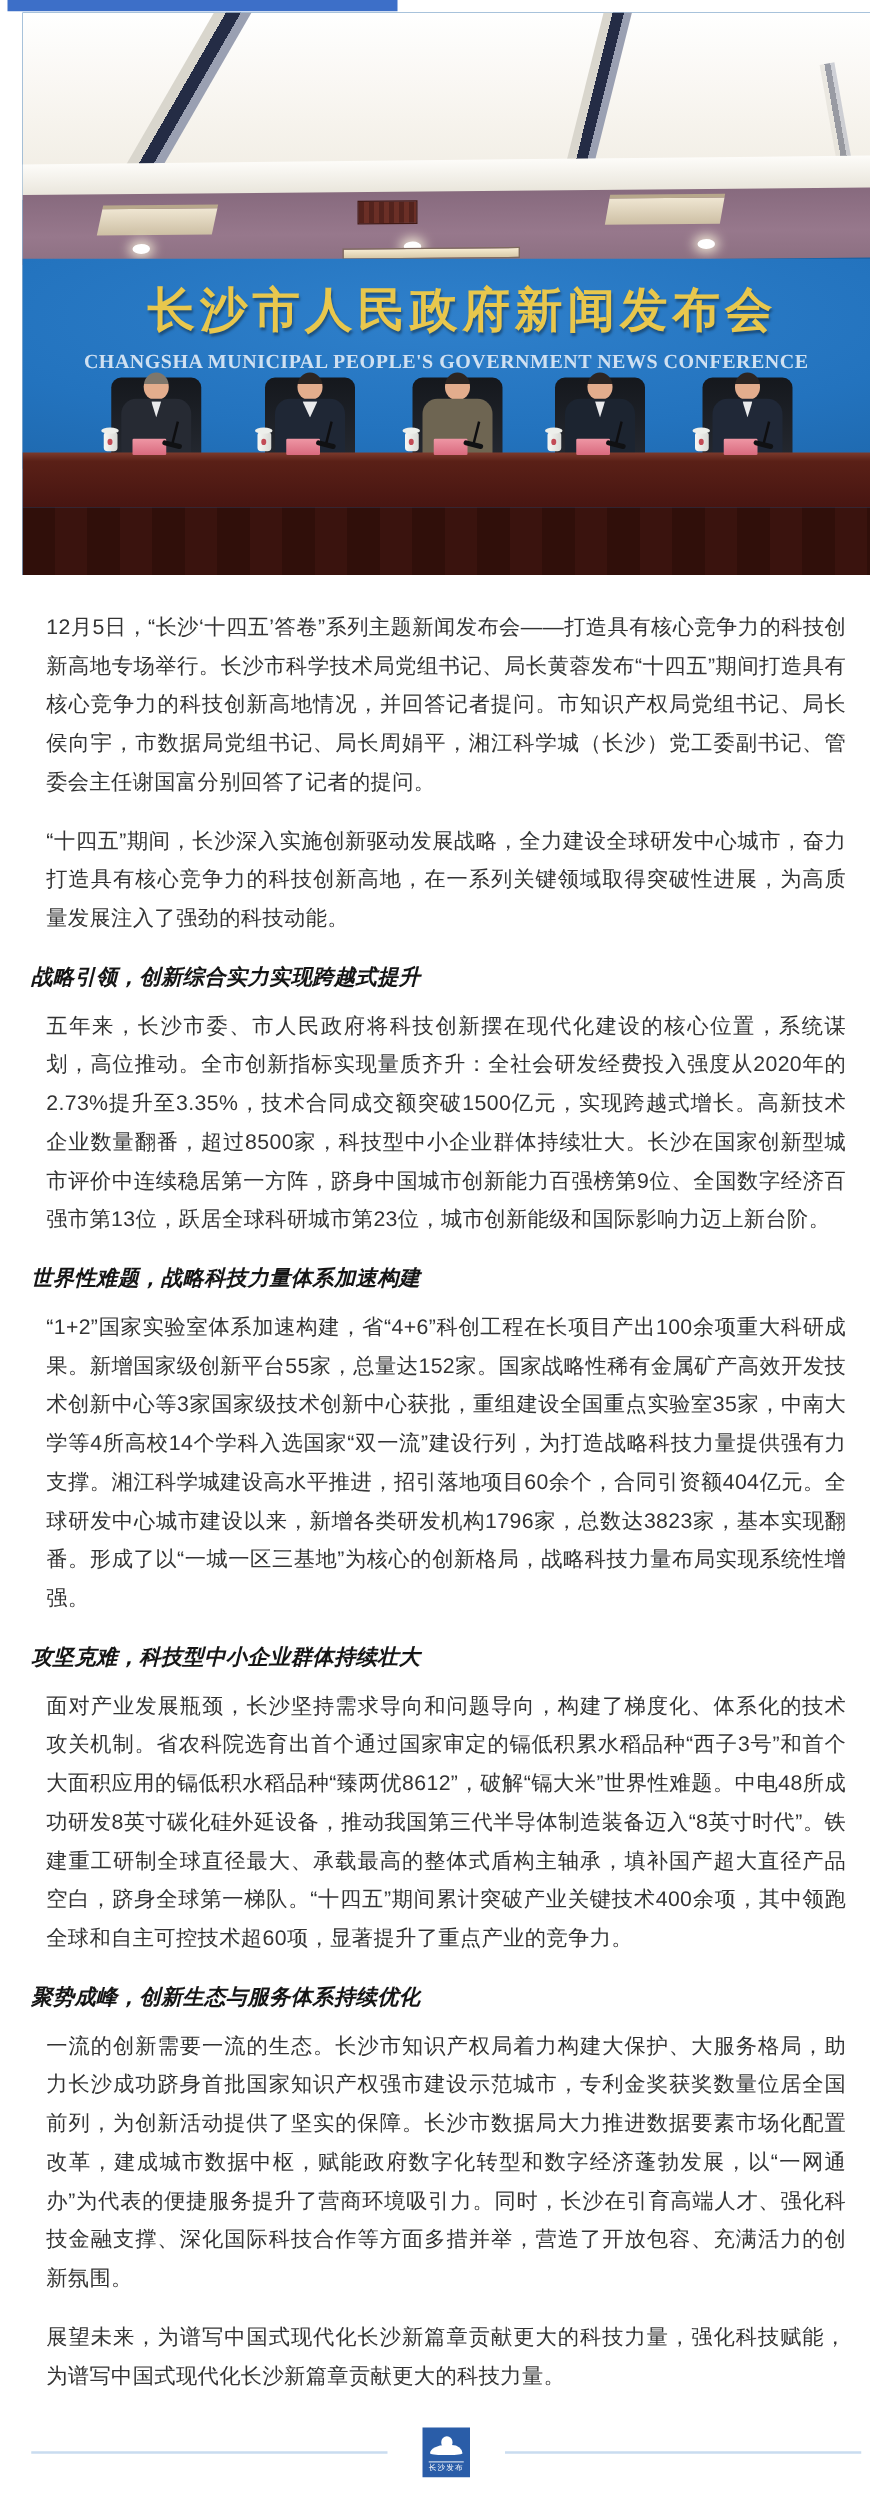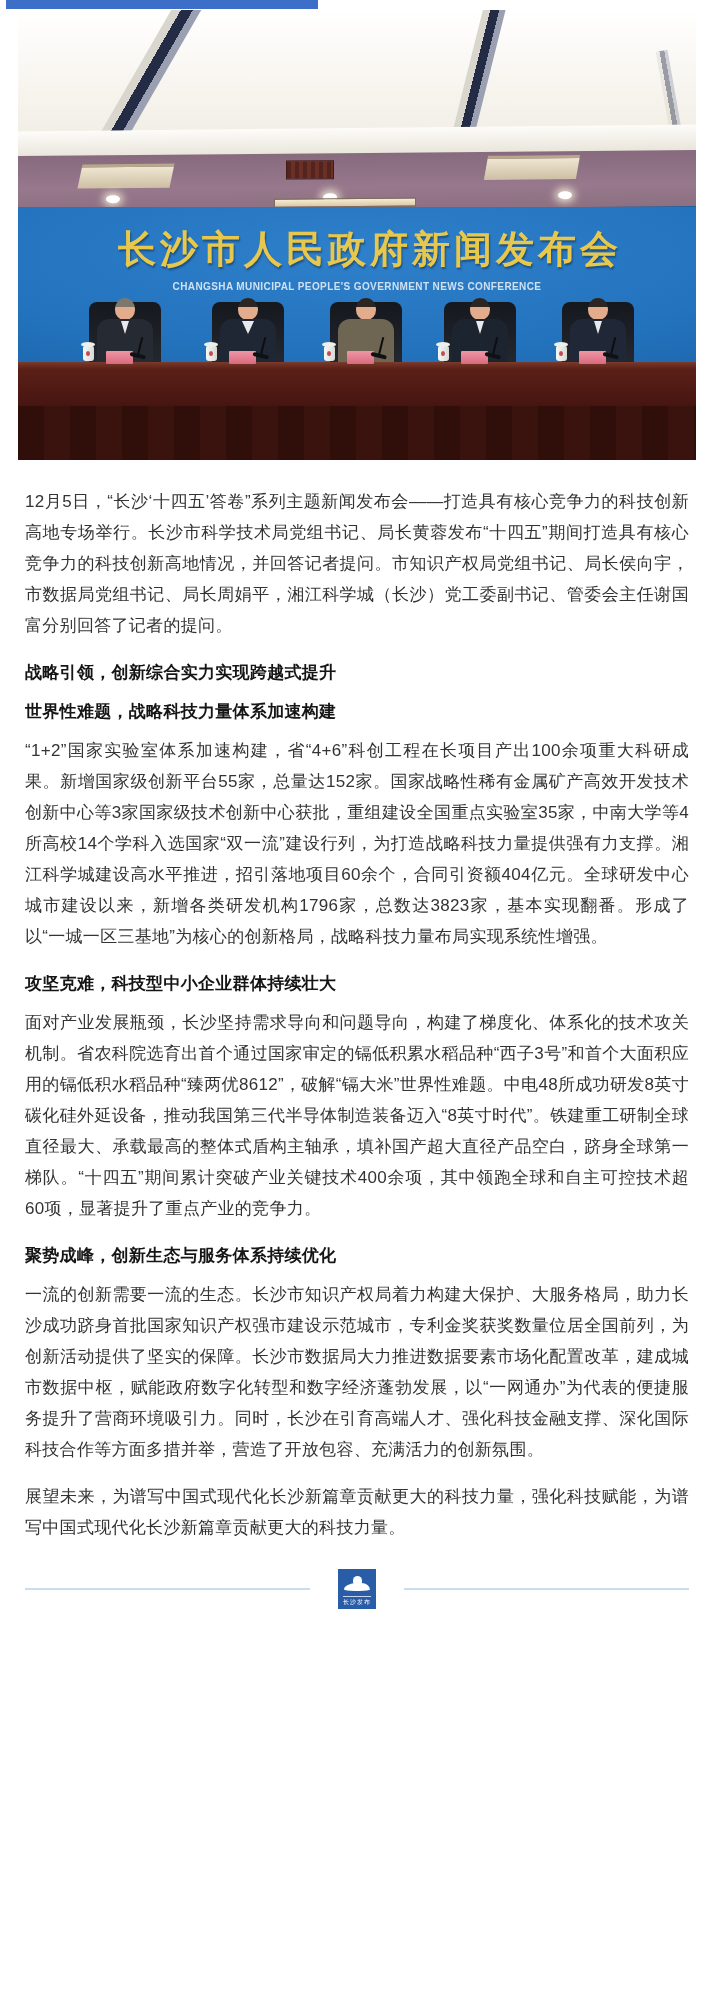--- a/index.html
+++ b/index.html
@@ -29,40 +29,40 @@
   .ridge{position:absolute;left:-6px;right:-6px;top:118px;height:28px;background:linear-gradient(#fdfcf9,#e7e3d8);transform:rotate(-.6deg);box-shadow:0 1px 0 #c9c4b6;}
   .mauve{position:absolute;left:0;right:0;top:143px;height:56px;background:linear-gradient(180deg,#876a7e 0%,#97788c 60%,#8d7082 100%);transform:skewY(-.5deg);}
   .vent{position:absolute;background:linear-gradient(#efe6d2,#cdbfa4);border-top:3px solid #b7a78b;}
   .vent.v1{left:62px;top:9px;width:92px;height:21px;transform:skewX(-12deg);}
   .vent.v2{left:468px;top:4px;width:92px;height:21px;transform:skewX(-10deg);}
   .grille{position:absolute;left:268px;top:7px;width:46px;height:17px;background:repeating-linear-gradient(90deg,#53231d 0 4px,#6b2f26 4px 8px);border:1px solid #421a15;}
   .dlight{position:absolute;top:40px;width:14px;height:8px;border-radius:50%;background:#fff;box-shadow:0 0 9px 3px rgba(255,250,225,.85);}
   .striplight{position:absolute;left:256px;top:45px;width:140px;height:7px;background:linear-gradient(#f7ecd2,#d8c9a8);border:1px solid #7e6a5e;}
   .wall{position:absolute;left:0;right:0;top:197px;height:168px;background:radial-gradient(120% 115% at 50% 28%,#2f80cb 0%,#2373be 48%,#1a5fa0 100%);}
   .banner-title{position:absolute;left:0;right:0;top:218px;text-align:center;font-size:38px;line-height:42px;font-weight:bold;color:var(--banner-text);letter-spacing:4px;text-shadow:1px 2px 2px rgba(0,0,0,.35);z-index:1;padding-left:26px;}
-  .banner-sub{position:absolute;left:0;right:0;top:271px;text-align:center;font-family:Liberation Sans, sans-serif;font-size:10px;font-weight:bold;color:#cfe0f1;letter-spacing:.4px;z-index:1;}
+  .banner-sub{position:absolute;left:0;right:0;top:271px;text-align:center;font-family:Liberation Serif, serif;font-size:16px;font-weight:bold;color:#cfe0f1;letter-spacing:.4px;z-index:1;}
   .person{position:absolute;left:var(--cx);top:0;z-index:1;}
   .chair{position:absolute;left:-36px;top:292px;width:72px;height:64px;background:linear-gradient(180deg,#15181d,#242830);border-radius:8px 8px 0 0;}
   .head{position:absolute;left:-10px;top:288px;width:20px;height:22px;border-radius:50% 50% 46% 46%;background:linear-gradient(180deg,var(--hair) 0 42%,#e3ad8d 42%);}
   .torso{position:absolute;left:-28px;top:309px;width:56px;height:46px;border-radius:12px 12px 0 0;background:var(--suit);}
   .shirt{position:absolute;left:var(--sx,-4px);top:311px;width:var(--sw,8px);height:13px;background:#e9eaec;clip-path:polygon(0 0,100% 0,50% 100%);}
   .table-top{position:absolute;left:0;right:0;top:352px;height:44px;background:linear-gradient(180deg,#7c3a2c 0,#5a2017 7px,#471511 100%);z-index:2;}
   .table-front{position:absolute;left:0;right:0;top:396px;bottom:0;background:repeating-linear-gradient(90deg,#300f0a 0 26px,#3a130e 26px 52px);z-index:2;}
   .items{position:absolute;left:var(--cx);top:0;z-index:3;}
   .cup{position:absolute;left:-42px;top:336px;width:11px;height:15px;background:linear-gradient(90deg,#f7f7f4,#d8d9d5);border-radius:2px 2px 3px 3px;}
   .cup::before{content:"";position:absolute;left:-2px;top:-4px;width:14px;height:5px;background:#edefeb;border-radius:50%;}
   .cup::after{content:"";position:absolute;left:3px;top:5px;width:4px;height:5px;background:#c24a55;border-radius:50%;}
   .card{position:absolute;left:-19px;top:341px;width:27px;height:13px;background:linear-gradient(180deg,#ee96a4,#d96a7e);border-radius:1px;}
   .mic{position:absolute;left:14px;top:327px;width:2px;height:19px;background:#0e0e10;transform:rotate(14deg);}
   .mic::after{content:"";position:absolute;left:-7px;top:17px;width:16px;height:4px;background:#101113;border-radius:2px;}
 
   
   .article{margin:0 25px;padding-top:26px;font-size:17px;line-height:31px;color:#333;text-align:justify;letter-spacing:.3px;}
-  .article p{margin:0 0 16px;}
-  .article h2{font-size:17px;line-height:31px;color:#151515;font-weight:bold;margin:8px 0;letter-spacing:.3px;}
+  .article p{margin:0 12px 16px;}
+  .article h2{font-size:17px;line-height:31px;color:#151515;font-weight:bold;margin:8px 0;letter-spacing:.3px;font-style:italic;}
 
   
   .divider{display:flex;align-items:center;justify-content:center;gap:28px;margin:26px 25px 0;}
   .divider .line{flex:1;height:2px;background:var(--divider-line);}
   .logo{width:38px;height:40px;background:var(--logo-bg);position:relative;display:flex;flex-direction:column;align-items:center;justify-content:flex-end;padding-bottom:4px;box-sizing:border-box;flex:0 0 auto;}
   .logo .art{position:absolute;top:7px;left:6px;right:6px;height:15px;}
   .logo .art::before{content:"";position:absolute;left:9px;top:0;width:9px;height:9px;background:#fff;border-radius:50% 50% 40% 40%;}
   .logo .art::after{content:"";position:absolute;left:0;right:0;top:7px;height:8px;background:#fff;border-radius:60% 40% 50% 50% / 100% 100% 22% 22%;}
   .logo .label{font-size:6px;color:#fff;letter-spacing:1px;line-height:1;border-top:1px solid rgba(255,255,255,.75);padding-top:2px;white-space:nowrap;}
 </style>
@@ -146,21 +146,23 @@
   </div>
   <div class="items" style="--cx:580px">
     <div class="cup"></div>
     <div class="card"></div>
     <div class="mic"></div>
   </div>
 </div>
 
 <div class="article">
   <p>12月5日，“长沙‘十四五’答卷”系列主题新闻发布会——打造具有核心竞争力的科技创新高地专场举行。长沙市科学技术局党组书记、局长黄蓉发布“十四五”期间打造具有核心竞争力的科技创新高地情况，并回答记者提问。市知识产权局党组书记、局长侯向宇，市数据局党组书记、局长周娟平，湘江科学城（长沙）党工委副书记、管委会主任谢国富分别回答了记者的提问。</p>
+  <p>“十四五”期间，长沙深入实施创新驱动发展战略，全力建设全球研发中心城市，奋力打造具有核心竞争力的科技创新高地，在一系列关键领域取得突破性进展，为高质量发展注入了强劲的科技动能。</p>
   <h2>战略引领，创新综合实力实现跨越式提升</h2>
+  <p>五年来，长沙市委、市人民政府将科技创新摆在现代化建设的核心位置，系统谋划，高位推动。全市创新指标实现量质齐升：全社会研发经费投入强度从2020年的2.73%提升至3.35%，技术合同成交额突破1500亿元，实现跨越式增长。高新技术企业数量翻番，超过8500家，科技型中小企业群体持续壮大。长沙在国家创新型城市评价中连续稳居第一方阵，跻身中国城市创新能力百强榜第9位、全国数字经济百强市第13位，跃居全球科研城市第23位，城市创新能级和国际影响力迈上新台阶。</p>
   <h2>世界性难题，战略科技力量体系加速构建</h2>
   <p>“1+2”国家实验室体系加速构建，省“4+6”科创工程在长项目产出100余项重大科研成果。新增国家级创新平台55家，总量达152家。国家战略性稀有金属矿产高效开发技术创新中心等3家国家级技术创新中心获批，重组建设全国重点实验室35家，中南大学等4所高校14个学科入选国家“双一流”建设行列，为打造战略科技力量提供强有力支撑。湘江科学城建设高水平推进，招引落地项目60余个，合同引资额404亿元。全球研发中心城市建设以来，新增各类研发机构1796家，总数达3823家，基本实现翻番。形成了以“一城一区三基地”为核心的创新格局，战略科技力量布局实现系统性增强。</p>
   <h2>攻坚克难，科技型中小企业群体持续壮大</h2>
   <p>面对产业发展瓶颈，长沙坚持需求导向和问题导向，构建了梯度化、体系化的技术攻关机制。省农科院选育出首个通过国家审定的镉低积累水稻品种“西子3号”和首个大面积应用的镉低积水稻品种“臻两优8612”，破解“镉大米”世界性难题。中电48所成功研发8英寸碳化硅外延设备，推动我国第三代半导体制造装备迈入“8英寸时代”。铁建重工研制全球直径最大、承载最高的整体式盾构主轴承，填补国产超大直径产品空白，跻身全球第一梯队。“十四五”期间累计突破产业关键技术400余项，其中领跑全球和自主可控技术超60项，显著提升了重点产业的竞争力。</p>
   <h2>聚势成峰，创新生态与服务体系持续优化</h2>
   <p>一流的创新需要一流的生态。长沙市知识产权局着力构建大保护、大服务格局，助力长沙成功跻身首批国家知识产权强市建设示范城市，专利金奖获奖数量位居全国前列，为创新活动提供了坚实的保障。长沙市数据局大力推进数据要素市场化配置改革，建成城市数据中枢，赋能政府数字化转型和数字经济蓬勃发展，以“一网通办”为代表的便捷服务提升了营商环境吸引力。同时，长沙在引育高端人才、强化科技金融支撑、深化国际科技合作等方面多措并举，营造了开放包容、充满活力的创新氛围。</p>
   <p>展望未来，为谱写中国式现代化长沙新篇章贡献更大的科技力量，强化科技赋能，为谱写中国式现代化长沙新篇章贡献更大的科技力量。</p>
 </div>
 
 <div class="divider">

